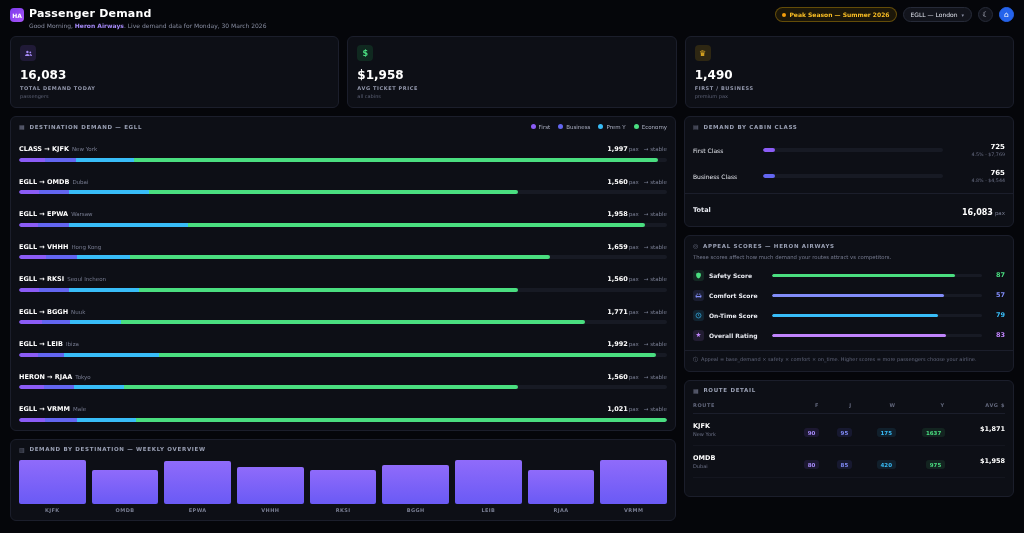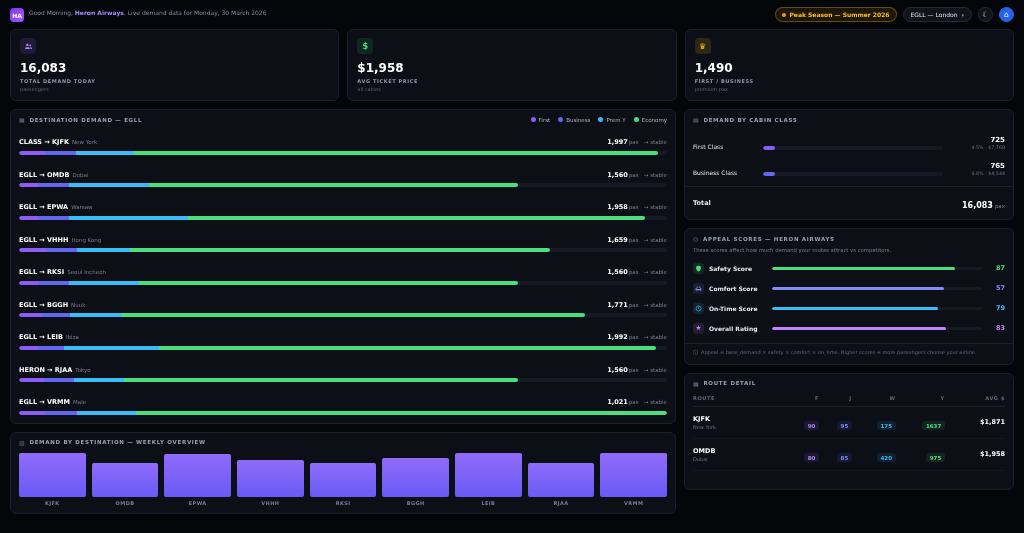--- a/index.html
+++ b/index.html
@@ -60,21 +60,21 @@
 
   
   .wk-chart{display:flex;gap:6px;padding:2px 8px 7px}
   .wk-col{flex:1;display:flex;flex-direction:column;gap:3px}
   .wk-area{height:44px;display:flex;align-items:flex-end}
   .wk-bar{width:100%;border-radius:2px;background:linear-gradient(180deg,#8f6bfa 0%,#6a5af5 100%)}
   .wk-label{font-size:5px;color:#787d92;text-align:center;letter-spacing:.4px;font-weight:bold}
 
   
   .cabin-rows{padding:2px 8px 0}
-  .cabin-row{display:flex;align-items:flex-end;gap:6px;padding:6px 0}
+  .cabin-row{display:flex;align-items:center;gap:6px;padding:6px 0}
   .cabin-label{width:64px;font-size:6px;color:#e7e9f0;flex:0 0 auto}
   .cabin-track{flex:1;height:4px;background:#171a24;border-radius:2px;overflow:hidden}
   .cabin-fill{height:100%;border-radius:2px}
   .cabin-val{width:56px;flex:0 0 auto;text-align:right}
   .cabin-num{font-size:7px;font-weight:bold;color:#fff}
   .cabin-sub{font-size:4.8px;color:#6b7086;margin-top:1px}
   .cabin-total{display:flex;justify-content:space-between;align-items:center;border-top:1px solid #1b1e2b;margin-top:4px;padding:6px 8px 7px}
   .total-label{font-size:6.5px;color:#e7e9f0;font-weight:bold}
   .total-val{font-size:8px;font-weight:bold;color:#fff}
   .total-unit{font-size:5.5px;color:#787d92;margin-left:2px;font-weight:normal}
@@ -112,20 +112,21 @@
 </style>
 </head>
 <body>
 
 <div class="page">
 
   <div class="header">
     <div class="brand">
       <div class="logo">HA</div>
       <div>
+        <div class="page-title">Passenger Demand</div>
         <div class="page-sub"><span>Good Morning, </span><span class="greet-name">Heron Airways</span><span>. Live demand data for Monday, 30 March 2026</span></div>
       </div>
     </div>
     <div class="header-right">
       <div class="badge">
         <span class="badge-dot"></span>
         <span>Peak Season — Summer 2026</span>
       </div>
       <div class="selector">
         <span>EGLL — London</span>

